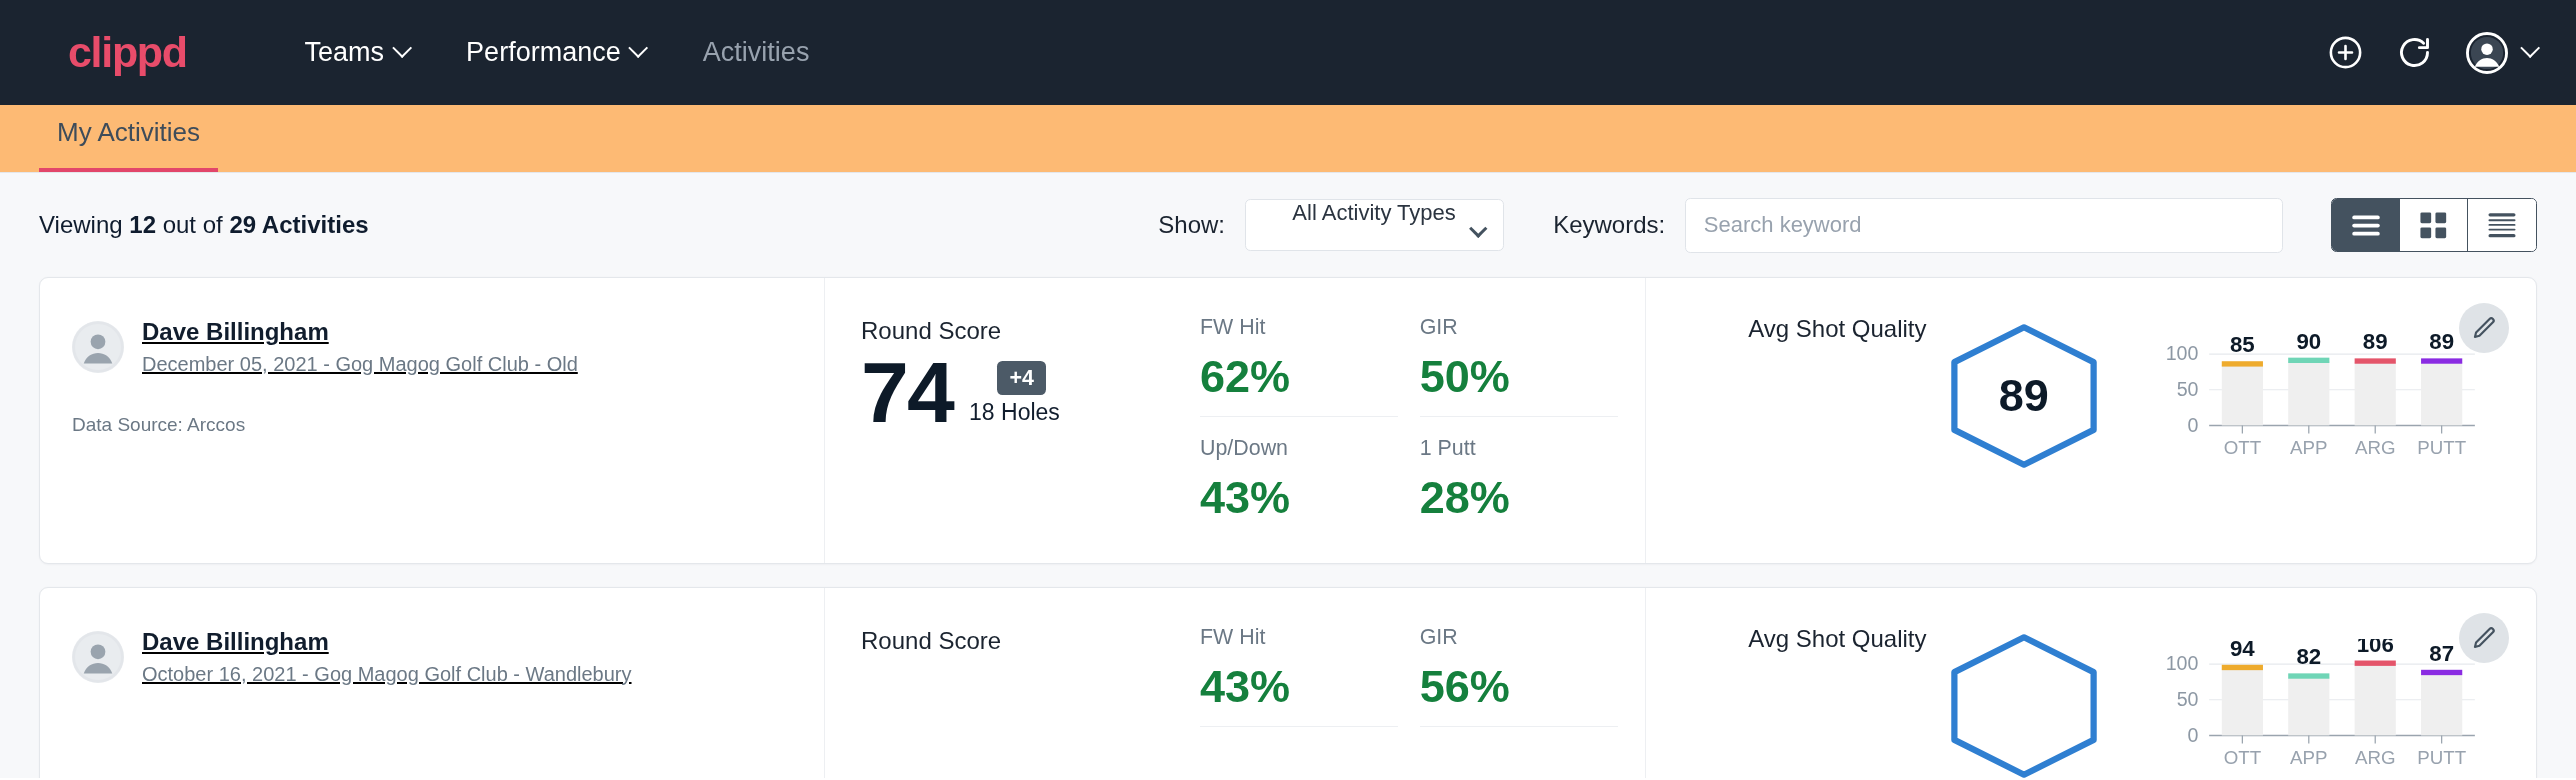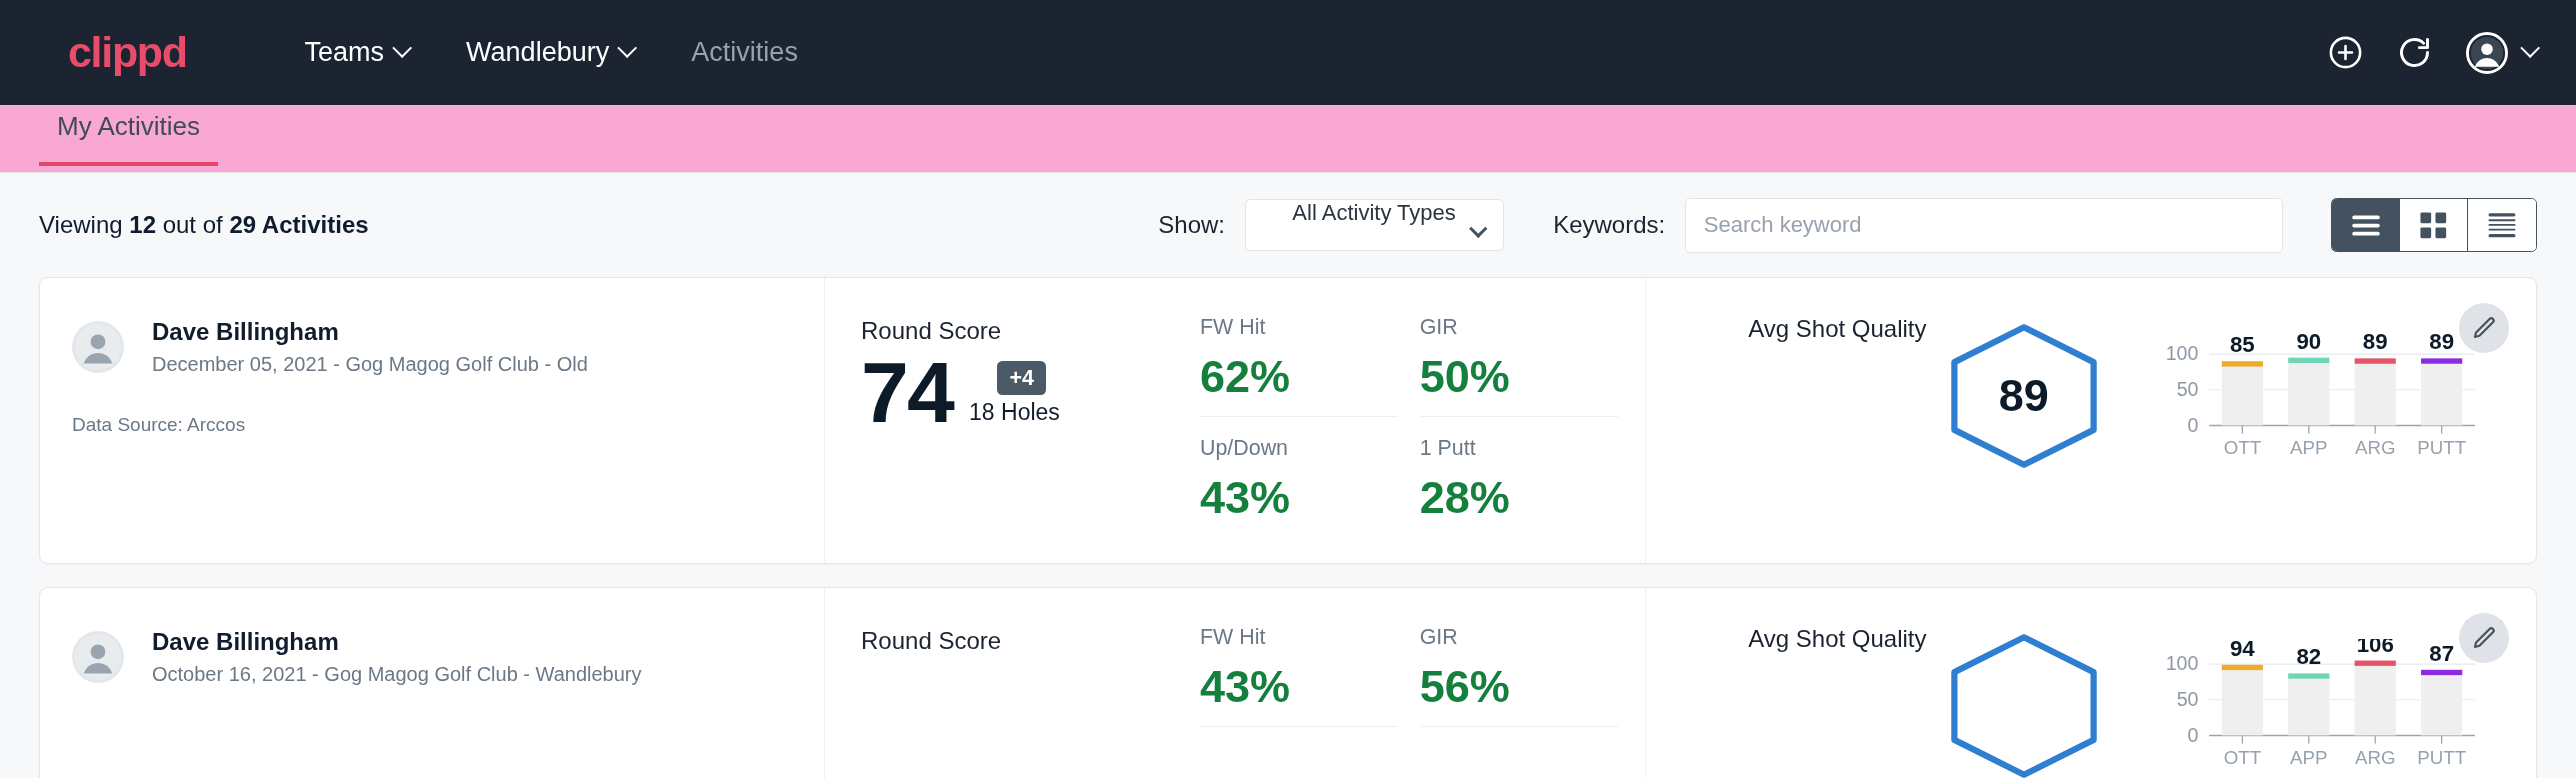--- a/index.html
+++ b/index.html
@@ -58,24 +58,24 @@
     width: 39px; height: 39px;
     display: flex; align-items: center; justify-content: center;
     cursor: pointer;
     color: #ffffff;
   }
   .avatar-wrap { display: flex; align-items: center; gap: 12.5px; cursor: pointer; color:#fff; }
 
   
   .tabbar {
     height: 68px;
-    background: #f9a8d4;
+    background: #fdba74;
     border-bottom: 1.8px solid #e4e7eb;
     display: flex;
-    align-items: center;
+    align-items: flex-end;
     padding-left: 39px;
   }
   .tab {
     font-size: 26px;
     color: #44525f;
     padding: 0 18px 19.6px 18px;
     border-bottom: 4.5px solid transparent;
     cursor: pointer;
   }
   .tab.active { border-bottom-color: #e2466a; color:#3e4c5a; }
@@ -170,21 +170,21 @@
     align-items: stretch;
     position: relative;
     margin-bottom: 23px;
     box-shadow: 0 0.9px 1.8px rgba(16,24,40,.04);
   }
   .col-left {
     width: 785px;
     padding: 39px 0 0 32px;
     border-right: 1.8px solid #edeff2;
   }
-  .who { display: flex; align-items: center; gap: 28px; }
+  .who { display: flex; align-items: center; gap: 18px; text-decoration: underline; }
   .av {
     width: 52px; height: 52px; border-radius: 50%;
     background: #e9ecef;
     display:flex; align-items:center; justify-content:center;
     flex: 0 0 auto;
   }
   .who-name { font-size: 24px; font-weight: 700; color: #111d2d; line-height: 1.25; }
   .who-sub  { font-size: 20px; color: #6b7885; line-height: 1.35; margin-top: 3.6px; }
   .card-title {
     font-size: 36px; font-weight: 700; color: #111d2d;
@@ -249,21 +249,21 @@
 
 <div class="topnav">
   <div class="logo">clippd</div>
 
   <div class="nav-items">
     <div class="nav-item">
       <span>Teams</span>
       <span class="chev"></span>
     </div>
     <div class="nav-item">
-      <span>Wandlebury</span>
+      <span>Performance</span>
       <span class="chev"></span>
     </div>
     <div class="nav-item muted">
       <span>Activities</span>
     </div>
   </div>
 
   <div class="nav-right">
     <div class="icon-btn">
       <svg width="39" height="39" viewBox="0 0 24 24" fill="none" stroke="#ffffff" stroke-width="1.6">

